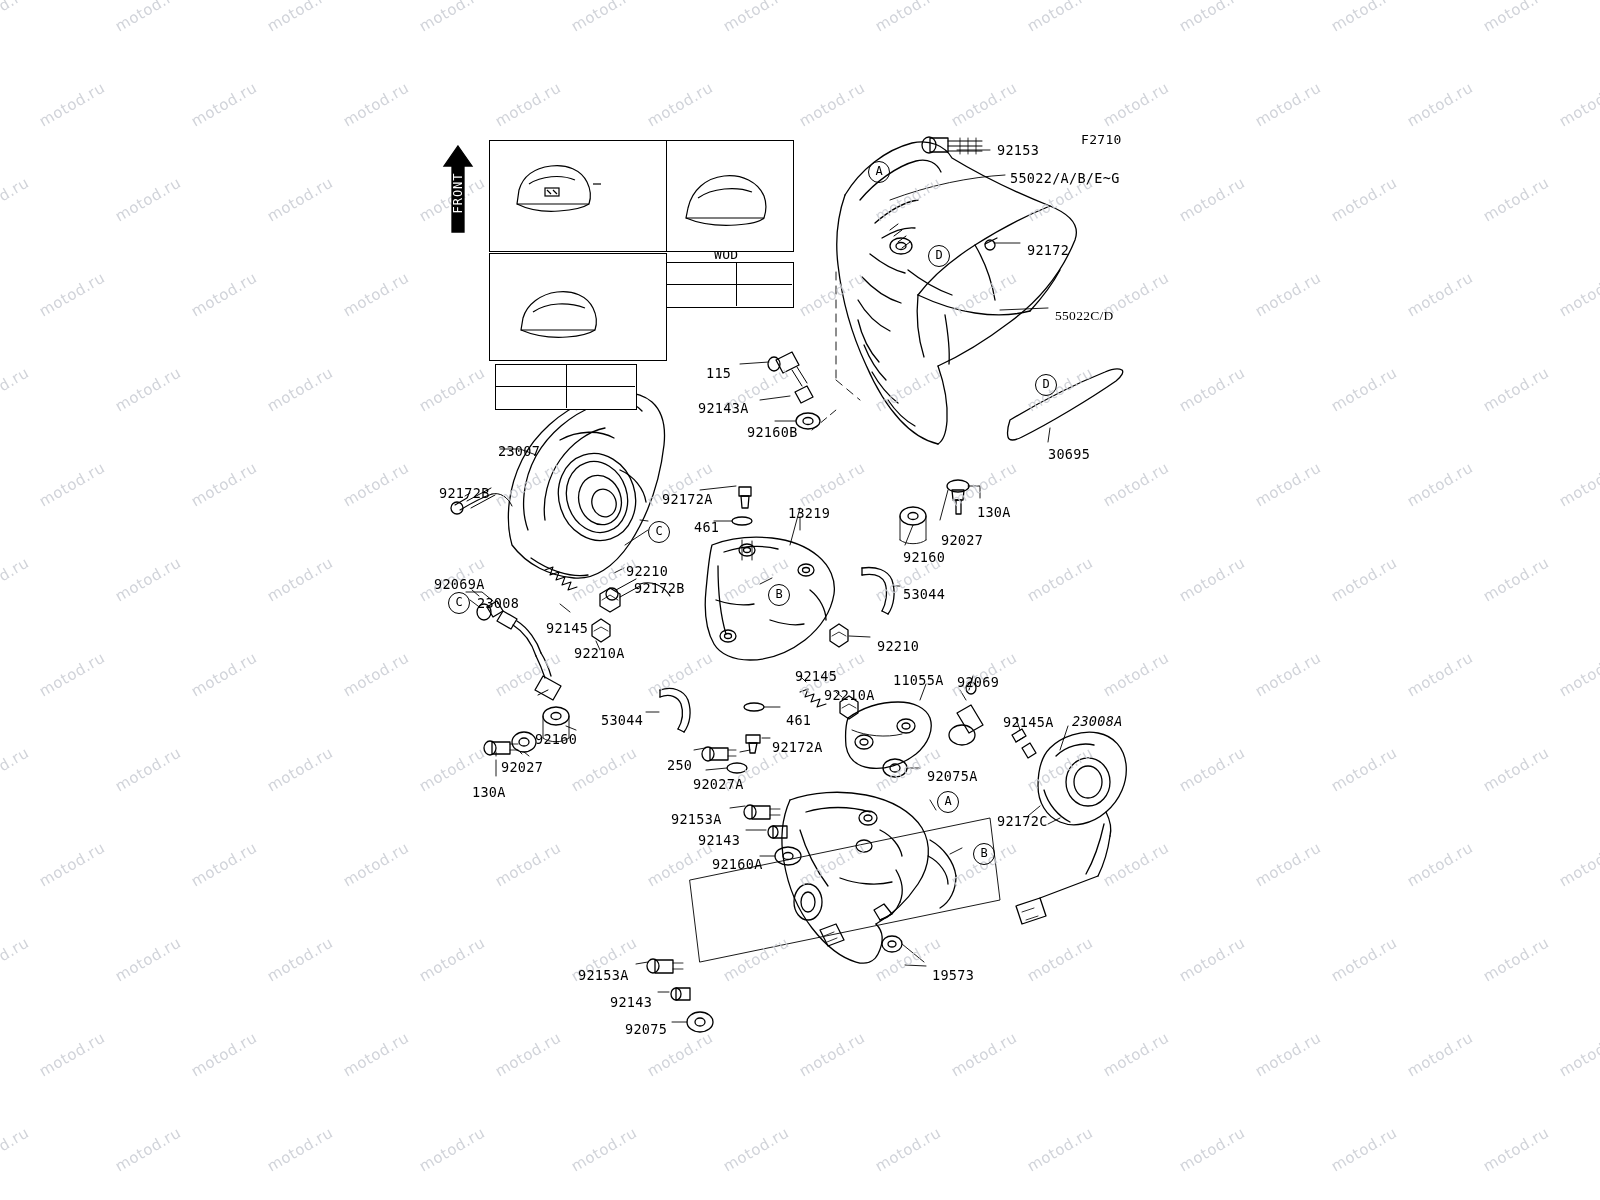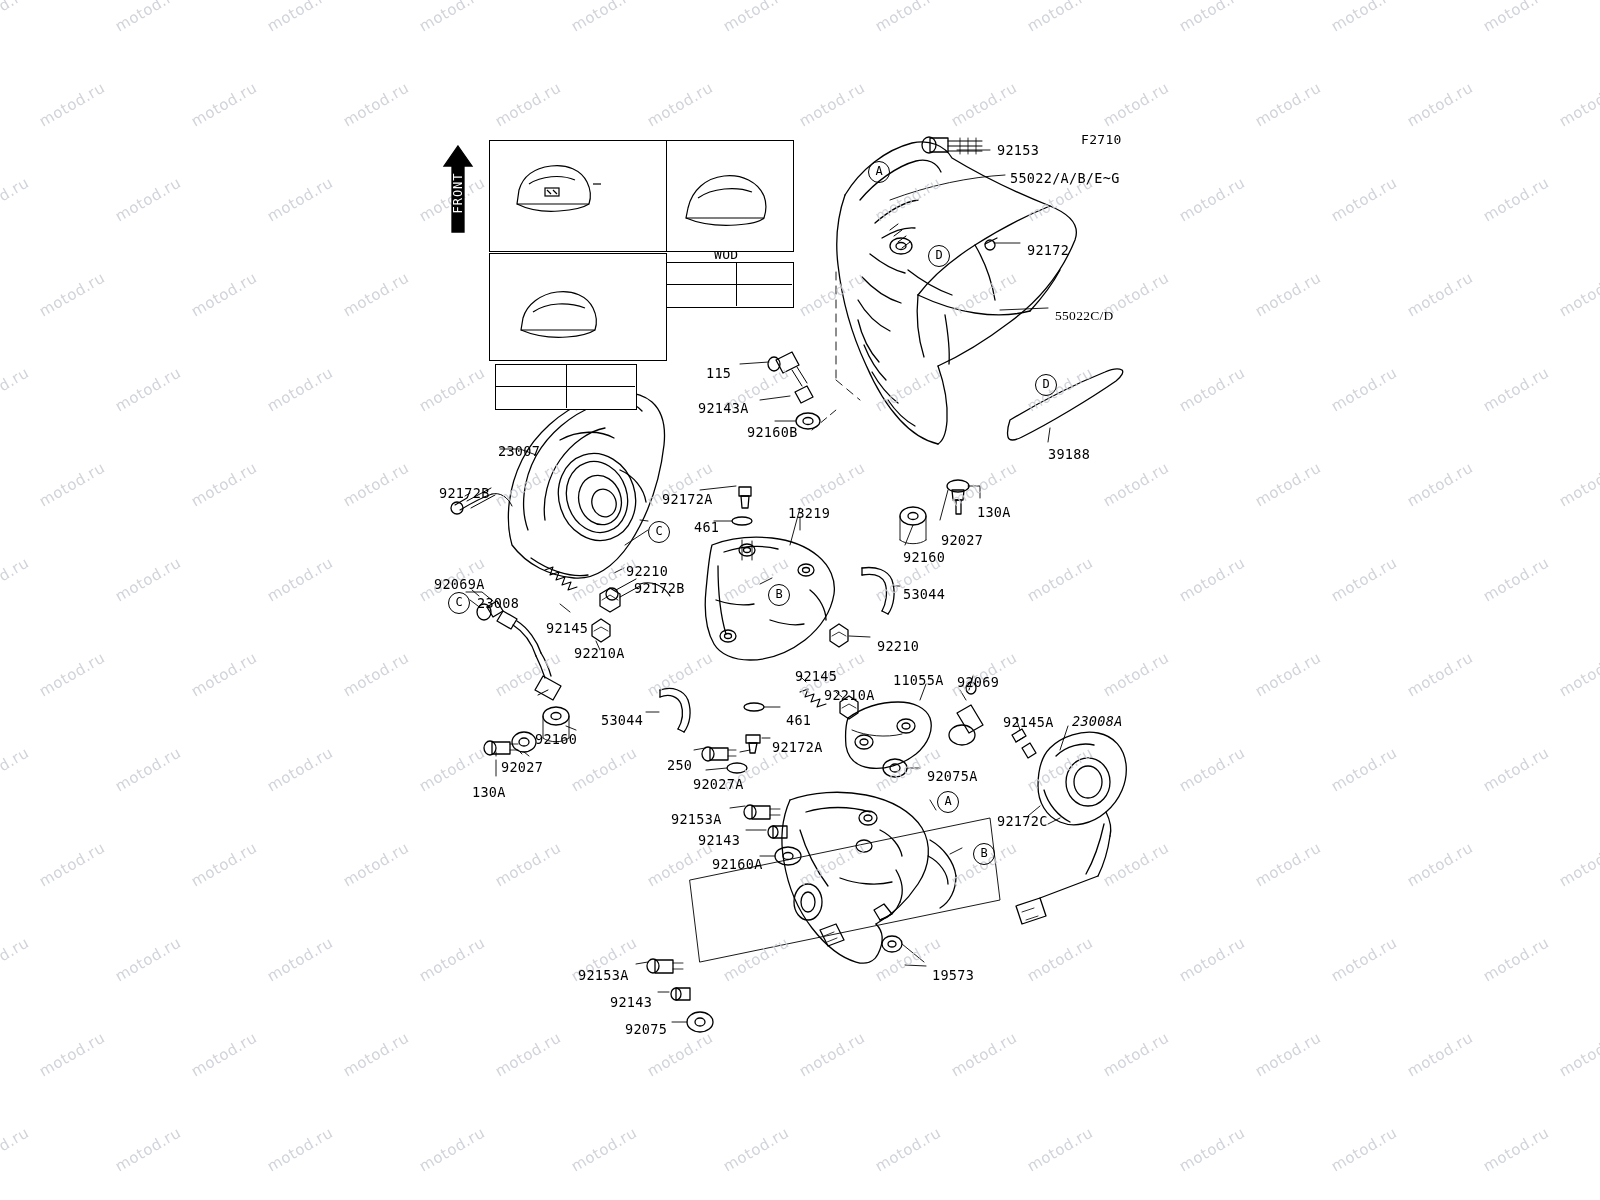--- a/index.html
+++ b/index.html
@@ -635,21 +635,21 @@
     <div class="ftxt" style="left:-14px; top:42px; width:68px; text-align:center; color:#fff;">FRONT</div>
   </div>
 
   <div class="lbl fig" style="position:absolute; left:1081px; top:132px; z-index:9;">F2710</div>
 
   <div id="labels">
       <div class="lbl" style="left: 997px; top: 142px;">92153</div>
       <div class="lbl" style="left: 1010px; top: 170px;">55022/A/B/E~G</div>
       <div class="lbl" style="left: 1027px; top: 242px;">92172</div>
       <div class="lbl" style="left: 1055px; top: 308px; font-family: Liberation Serif, serif;">55022C/D</div>
-      <div class="lbl" style="left: 1048px; top: 446px;">39188</div>
+      <div class="lbl" style="left: 1048px; top: 446px;">30695</div>
       <div class="lbl" style="left: 706px; top: 365px;">115</div>
       <div class="lbl" style="left: 698px; top: 400px;">92143A</div>
       <div class="lbl" style="left: 747px; top: 424px;">92160B</div>
       <div class="lbl" style="left: 498px; top: 443px;">23007</div>
       <div class="lbl" style="left: 439px; top: 485px;">92172B</div>
       <div class="lbl" style="left: 662px; top: 491px;">92172A</div>
       <div class="lbl" style="left: 694px; top: 519px;">461</div>
       <div class="lbl" style="left: 788px; top: 505px;">13219</div>
       <div class="lbl" style="left: 977px; top: 504px;">130A</div>
       <div class="lbl" style="left: 941px; top: 532px;">92027</div>

